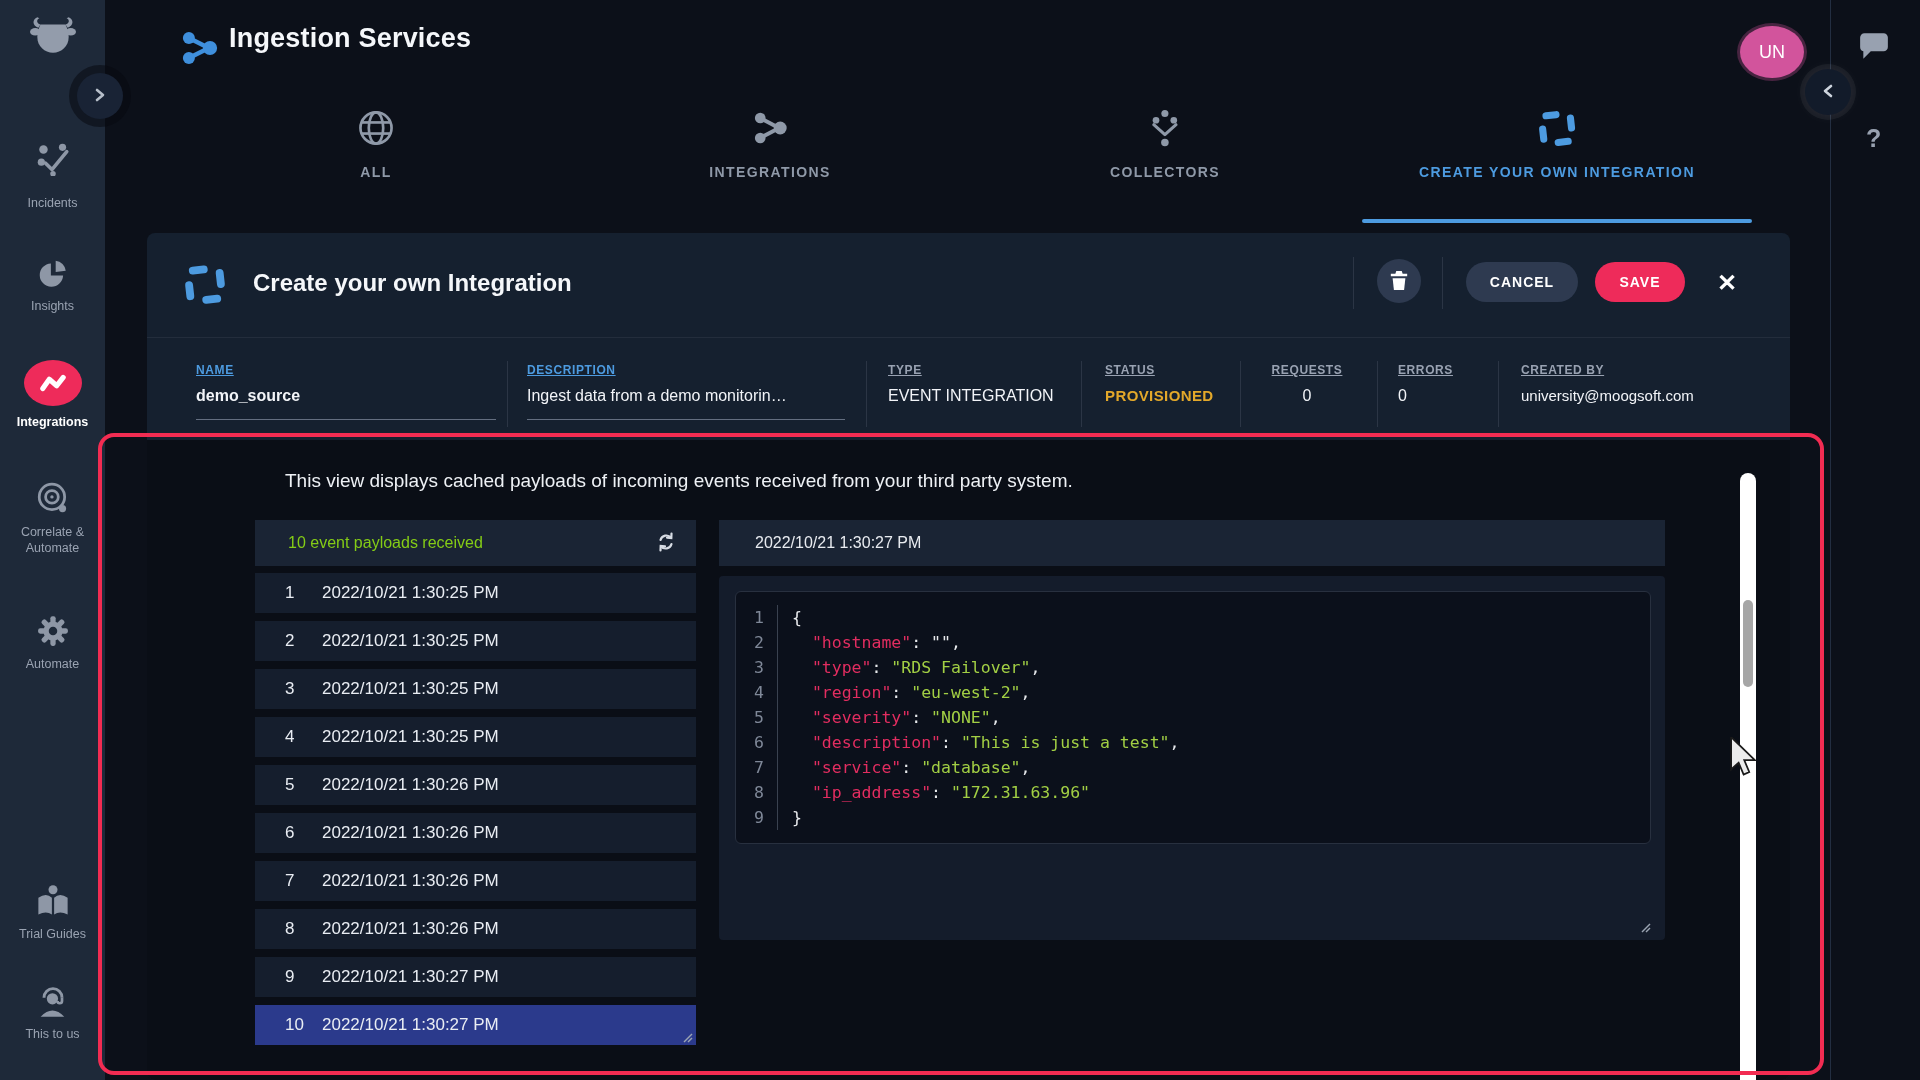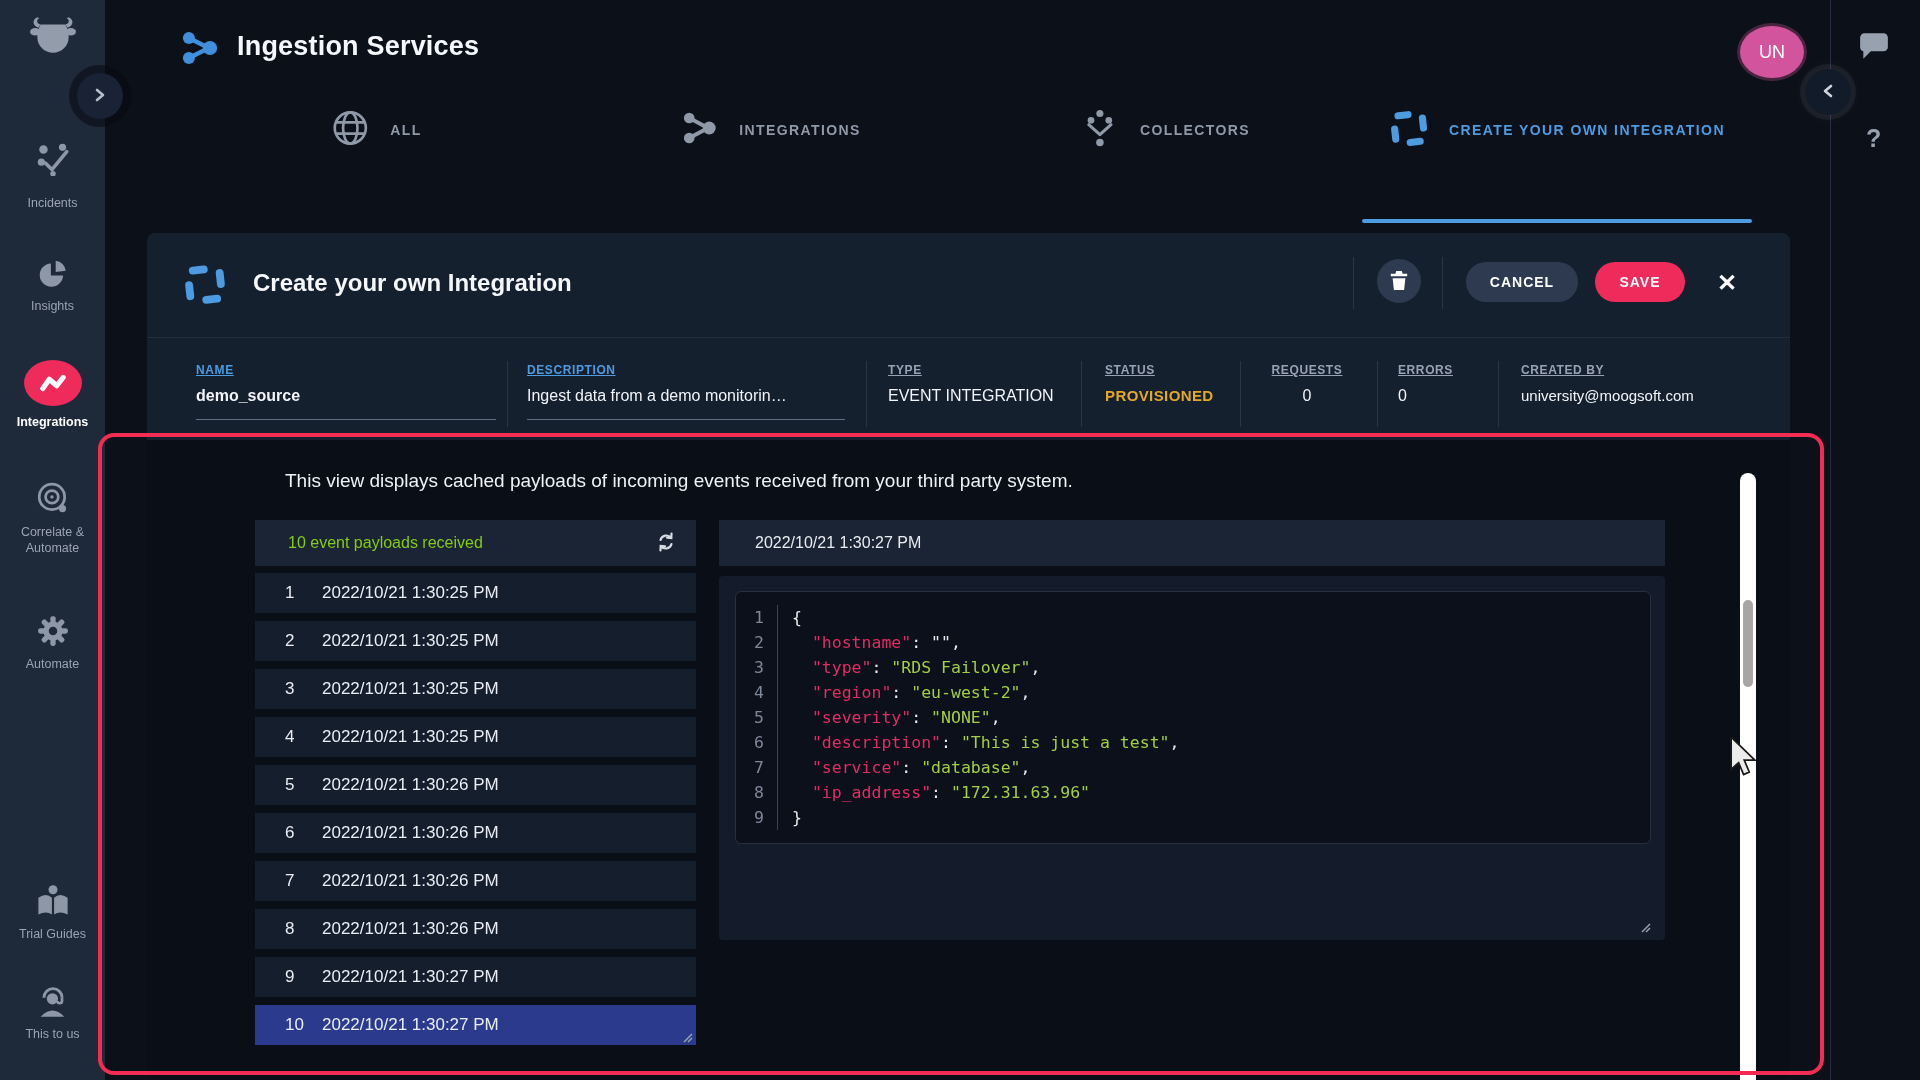--- a/index.html
+++ b/index.html
@@ -28,22 +28,22 @@
           background:var(--avatar-pink);display:flex;align-items:center;justify-content:center;
           font-size:18px;color:#fff;box-shadow:0 0 0 3px rgba(210,84,156,.3);}
   .rail-divider{position:absolute;left:1830px;top:0;width:1px;height:1080px;background:#232e41;}
   .collapse-btn{position:absolute;left:1805px;top:69px;width:46px;height:46px;border-radius:50%;
                 background:#121b2a;border:none;display:flex;align-items:center;justify-content:center;
                 box-shadow:0 0 0 5px rgba(255,255,255,.05),0 0 14px rgba(255,255,255,.08);cursor:pointer;}
   .chat-icon{position:absolute;left:1858px;top:31px;color:#98a1b0;}
   .help-icon{position:absolute;left:1866px;top:124px;font-size:25px;font-weight:700;color:#98a1b0;}
 
   
-  .tab{position:absolute;top:108px;transform:translateX(-50%);display:flex;
-       align-items:center;gap:20px;color:#8f99a8;cursor:pointer;}
+  .tab{position:absolute;top:108px;transform:translateX(-50%);display:flex;flex-direction:column;
+       align-items:center;gap:12px;color:#8f99a8;cursor:pointer;}
   .tab .tab-label{font-size:14px;font-weight:600;letter-spacing:1.4px;white-space:nowrap;}
   .tab.active{color:var(--accent-blue);}
   .tab-underline{position:absolute;left:1362px;top:219px;width:390px;height:4px;border-radius:2px;
                  background:var(--accent-blue);}
 
   
   .panel{position:absolute;left:147px;top:233px;width:1643px;height:847px;background:#15202f;border-radius:8px;}
   .panel-icon{position:absolute;left:36px;top:29px;color:var(--accent-blue);}
   .panel-title{position:absolute;left:106px;top:36px;font-size:24px;font-weight:700;color:#f5f7fa;}
   .panel-hdr-divider{position:absolute;left:0;top:104px;width:100%;height:1px;background:#232d3c;}
@@ -239,21 +239,21 @@
         <line x1="8" y1="9" x2="26" y2="18"></line>
           <line x1="8" y1="27" x2="26" y2="18"></line>
       </g>
       <g fill="#3f8fdc">
         <circle cx="8" cy="9" r="5.4"></circle>
           <circle cx="8" cy="27" r="5.4"></circle>
           <circle cx="27" cy="18" r="6.4"></circle>
       </g>
     </svg>
   </span>
-  <h1 class="app-title" style="margin:8px;">Ingestion Services</h1>
+  <h1 class="app-title" style="margin:0;">Ingestion Services</h1>
 
   <div class="avatar">
     <span>UN</span>
   </div>
 
   <div class="tab" style="left:376px;">
     <span>
       <svg width="40" height="40" viewBox="0 0 36 36" fill="none" stroke="#8f99a8" stroke-width="2.4">
         <circle cx="18" cy="18" r="14"></circle>
         <ellipse cx="18" cy="18" rx="6.5" ry="14"></ellipse>

